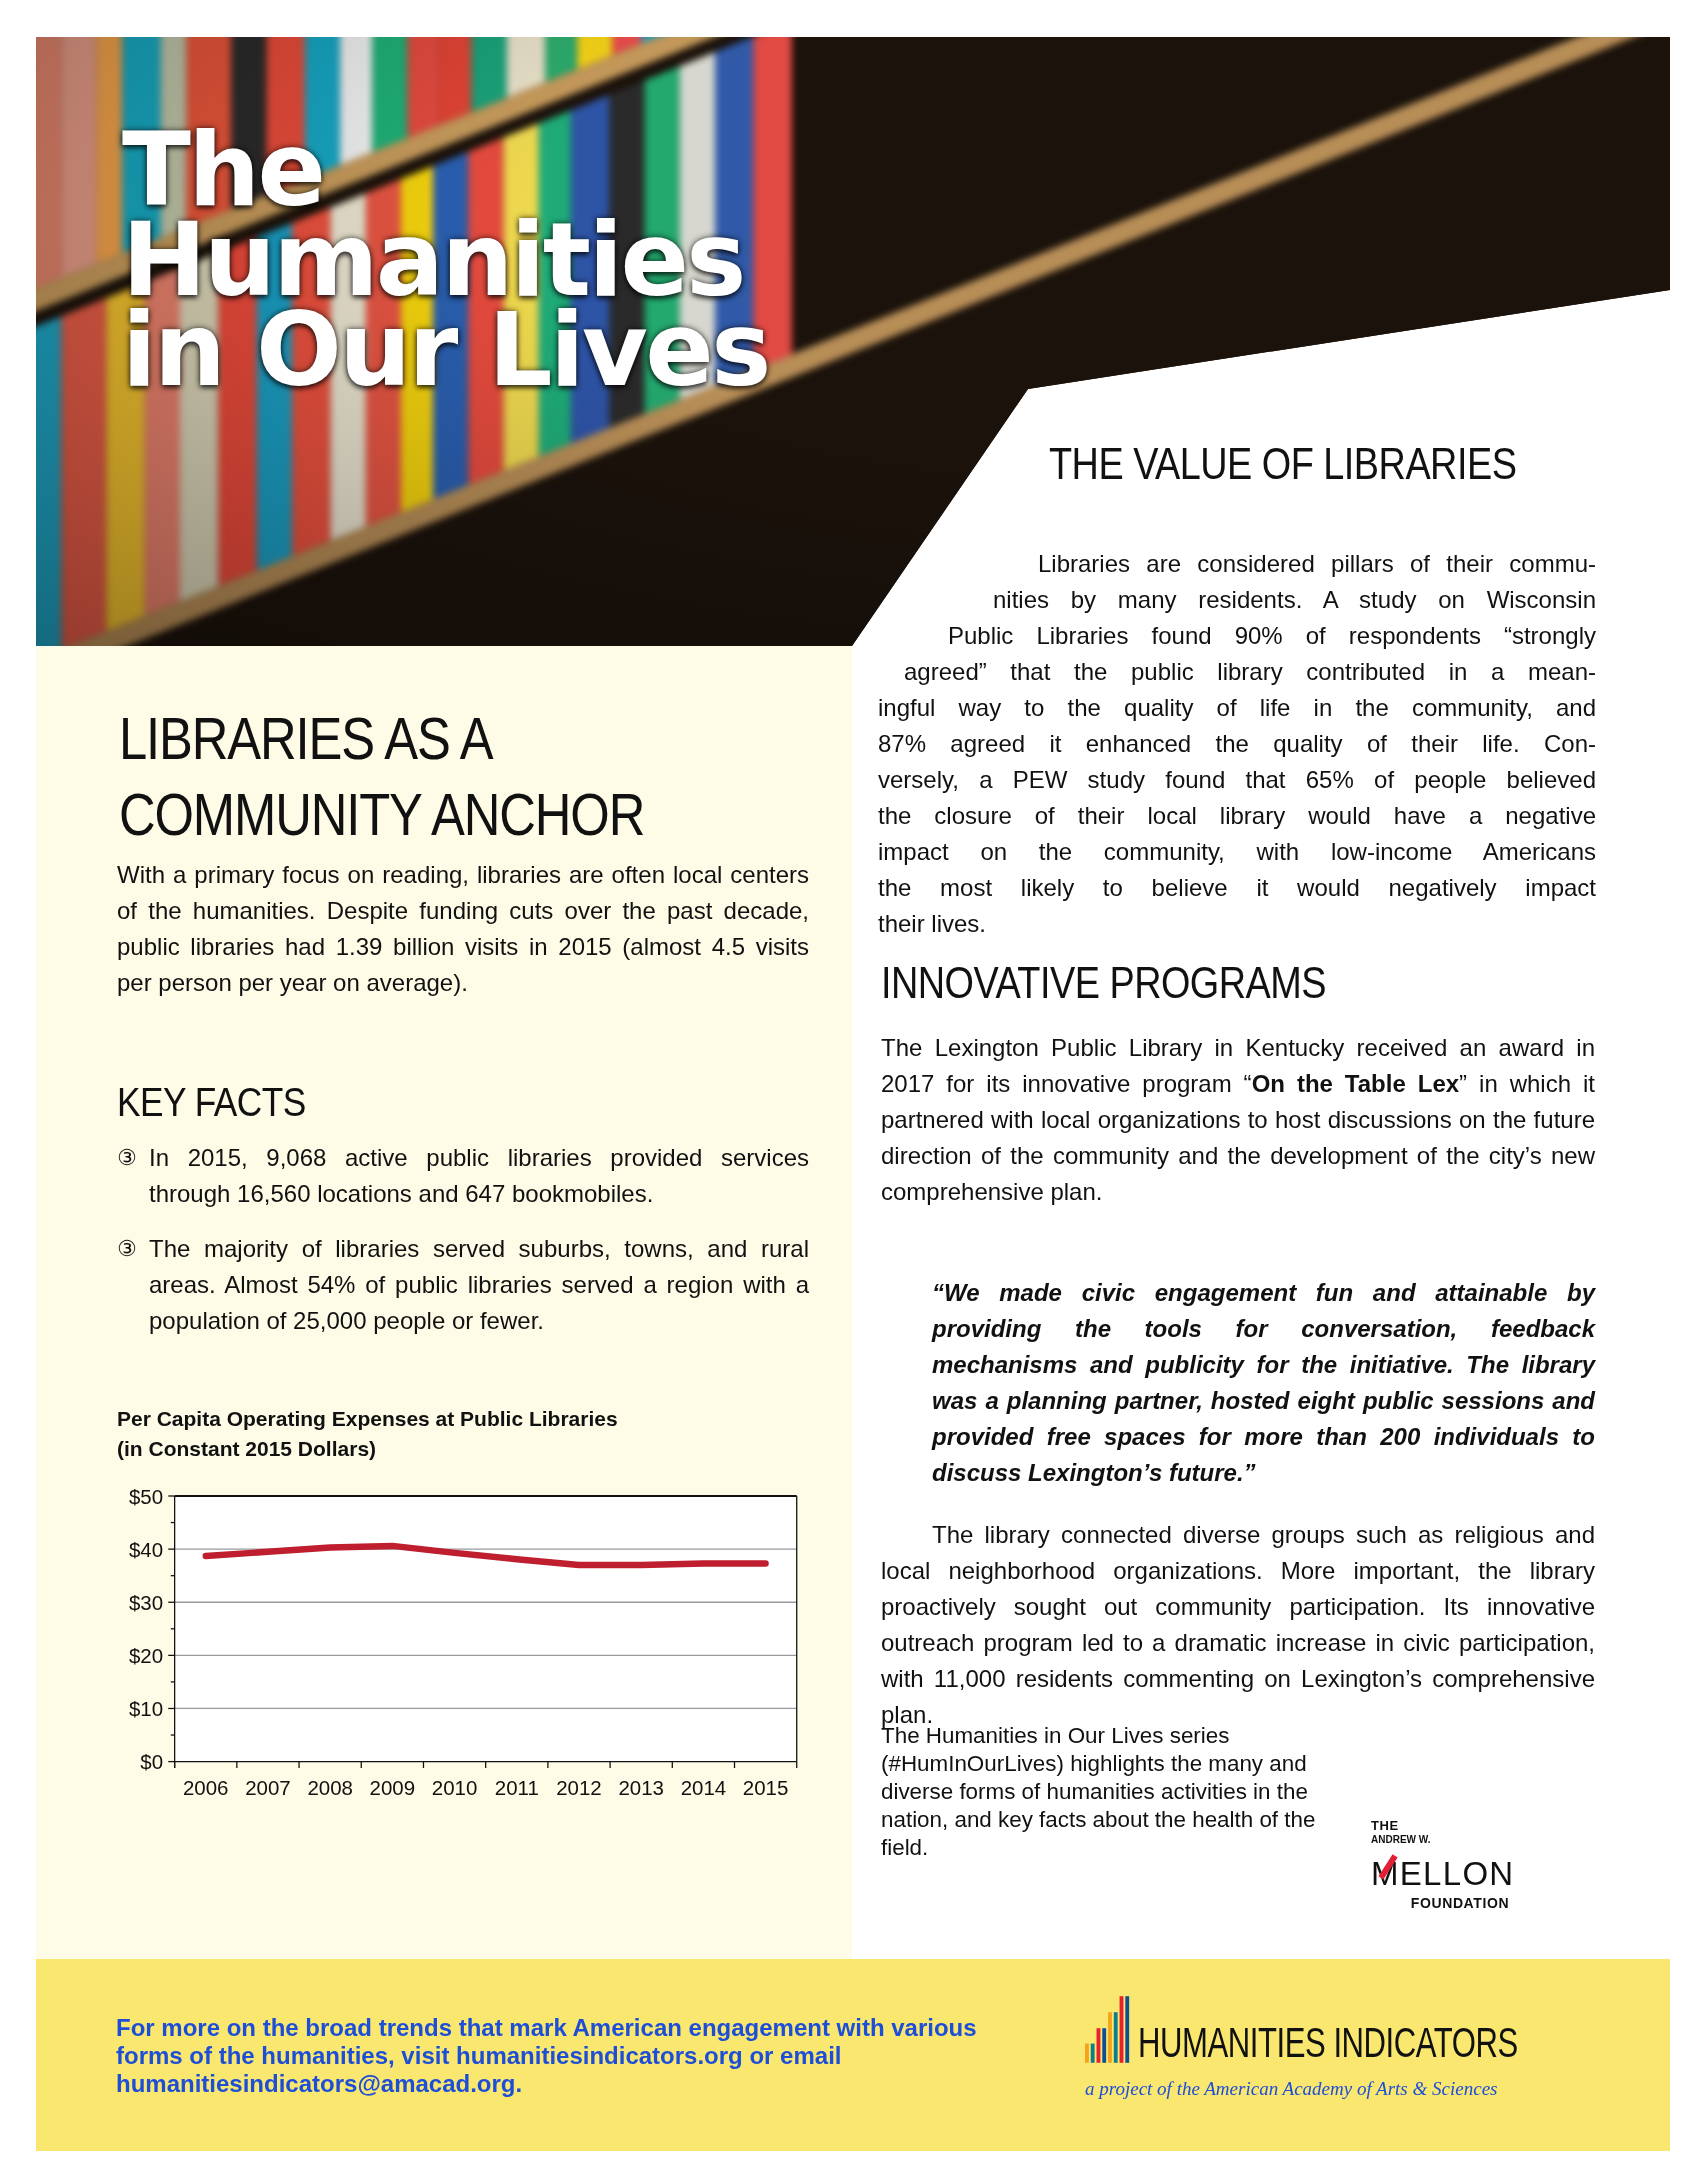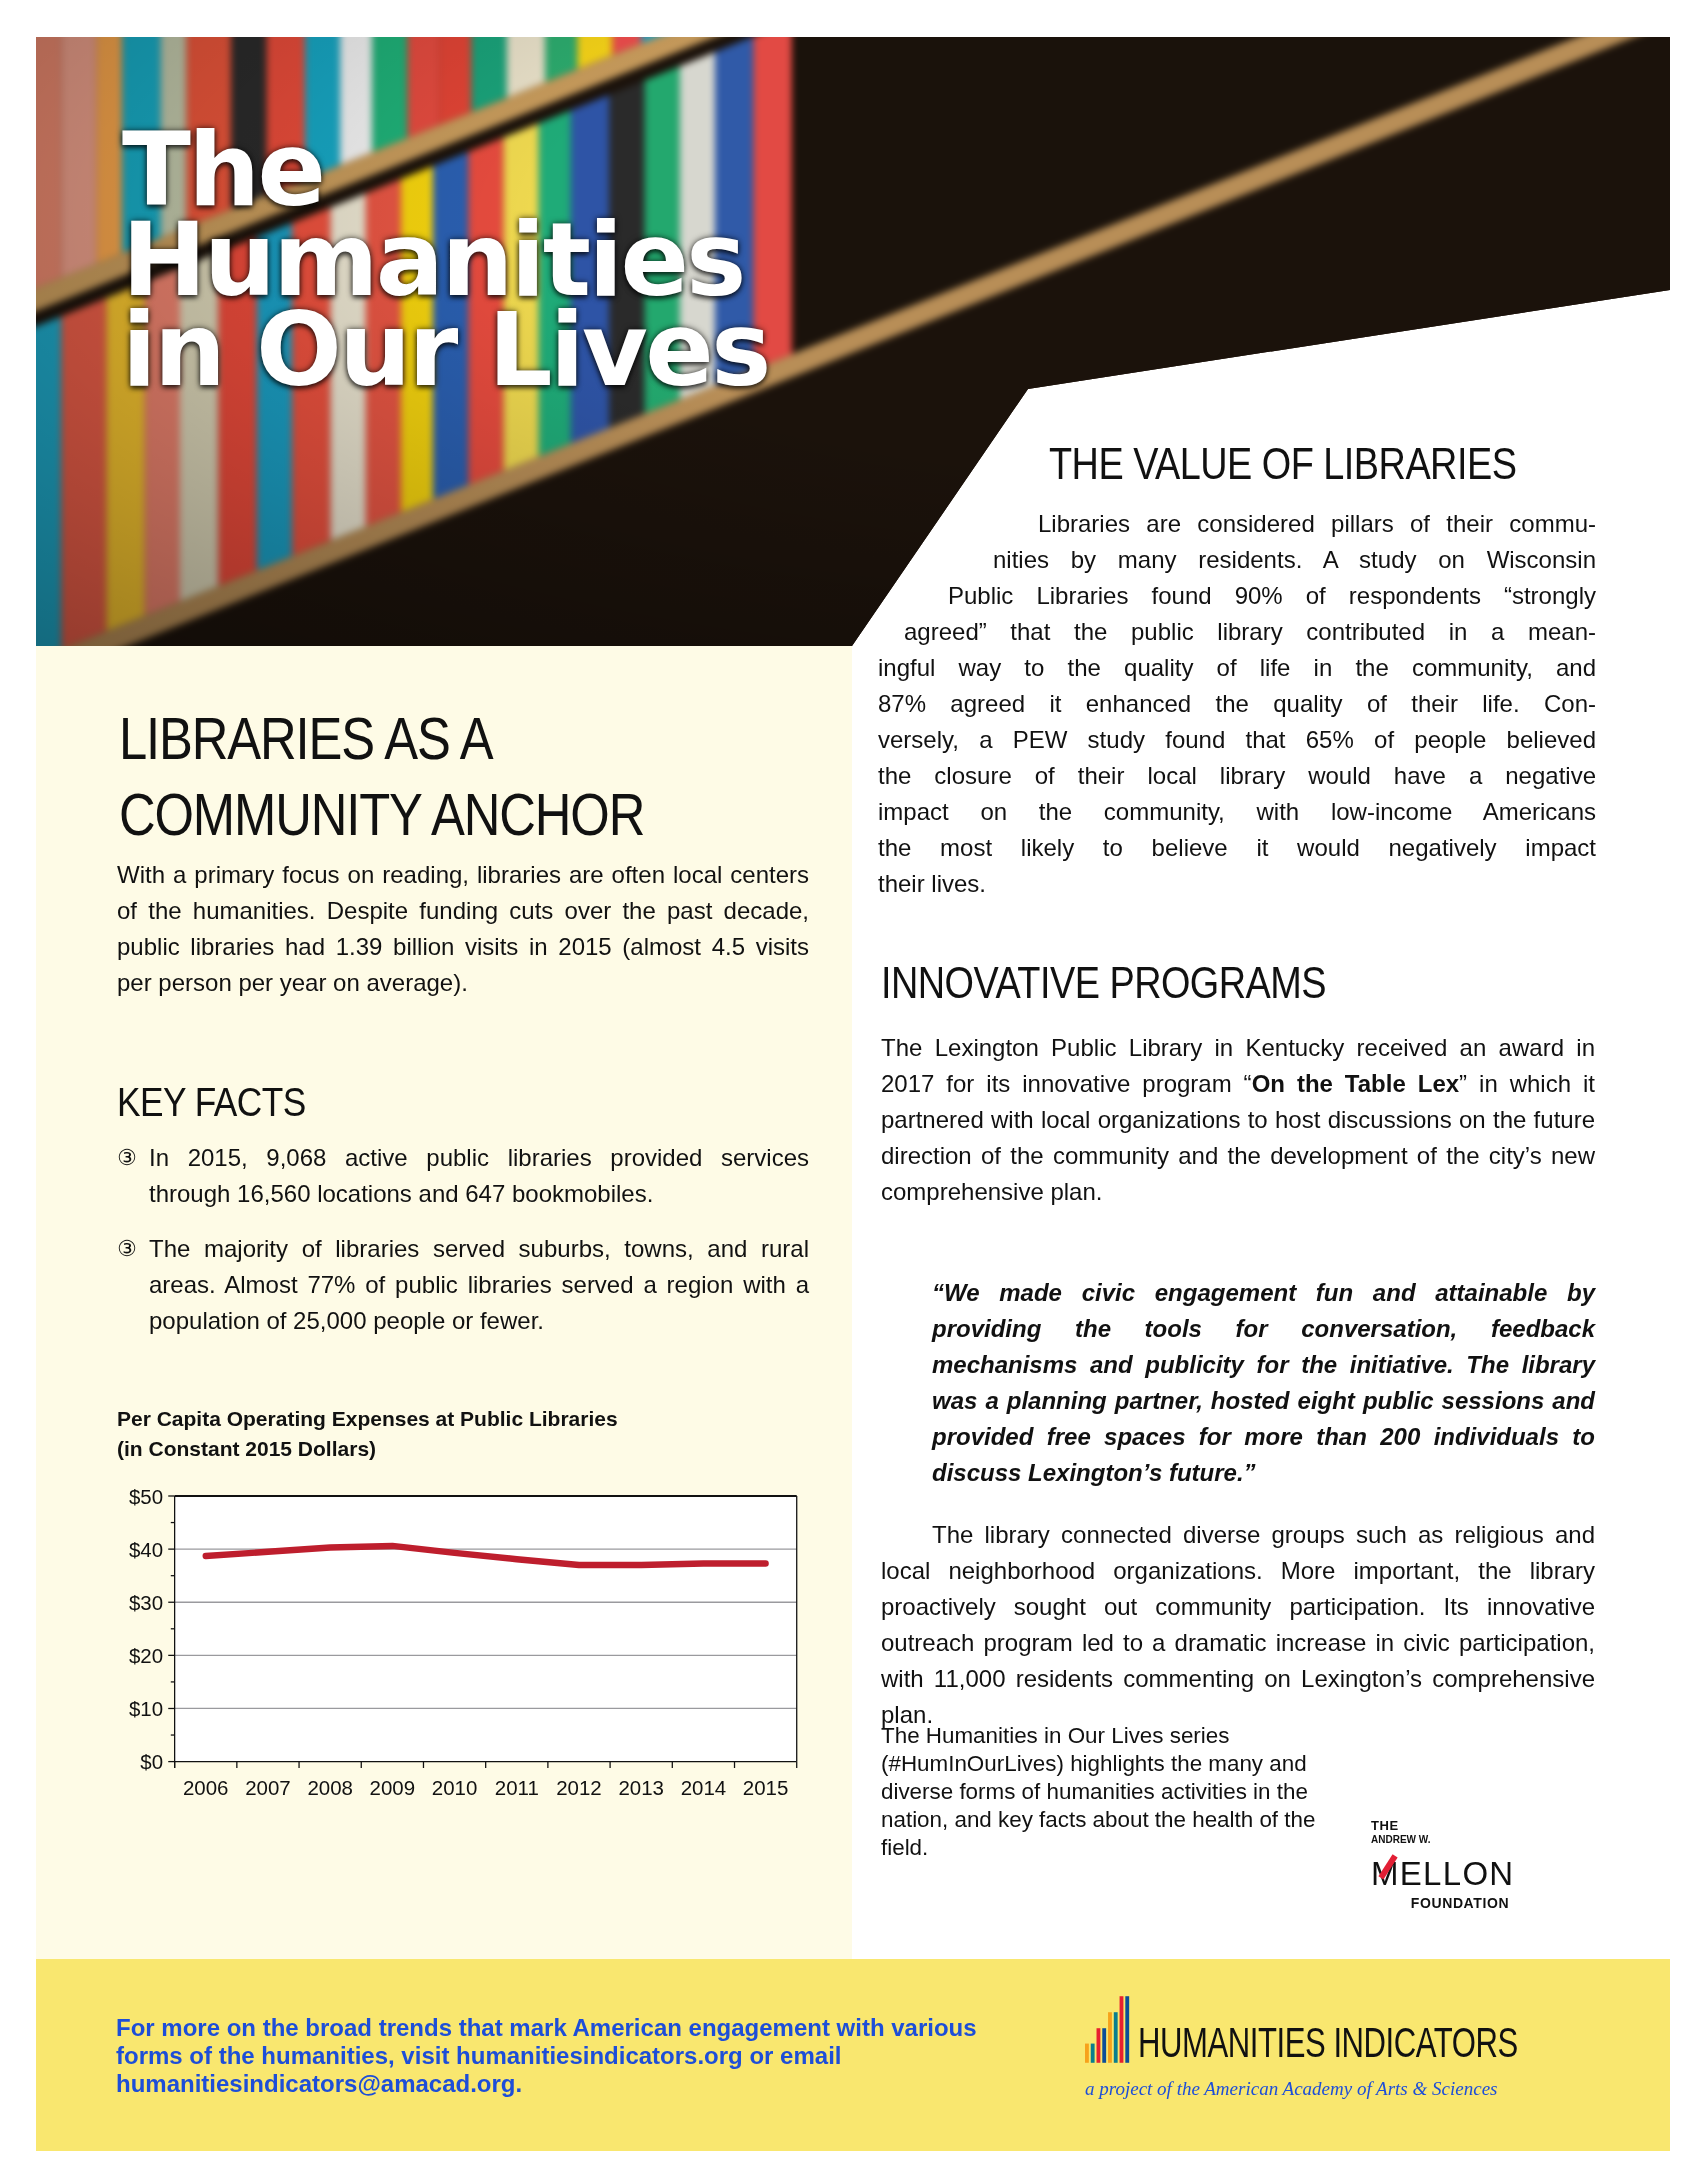--- a/index.html
+++ b/index.html
@@ -214,21 +214,21 @@
 
 <div class="key-facts-title h-mid">KEY FACTS</div>
 
 <ul class="facts body-text">
   <li>
     <span class="bul">③</span>
     <span class="txt">In 2015, 9,068 active public libraries provided services through 16,560 locations and 647 bookmobiles.</span>
   </li>
   <li>
     <span class="bul">③</span>
-    <span class="txt">The majority of libraries served suburbs, towns, and rural areas. Almost 77% of public libraries served a region with a population of 25,000 people or fewer.</span>
+    <span class="txt">The majority of libraries served suburbs, towns, and rural areas. Almost 54% of public libraries served a region with a population of 25,000 people or fewer.</span>
   </li>
 </ul>
 
 <div class="chart-title">
   <div>Per Capita Operating Expenses at Public Libraries</div>
   <div>(in Constant 2015 Dollars)</div>
 </div>
 
 <svg class="chart-svg" id="chart" width="718" height="320" viewBox="0 0 1120 500">
     <rect x="111" y="25" width="972" height="415" fill="#ffffff"></rect>
@@ -277,21 +277,21 @@
     <text x="742.8000000000001" y="492" text-anchor="middle" font-size="32" font-family="Liberation Sans, sans-serif" fill="#111">2012</text>
     <text x="840" y="492" text-anchor="middle" font-size="32" font-family="Liberation Sans, sans-serif" fill="#111">2013</text>
     <text x="937.2" y="492" text-anchor="middle" font-size="32" font-family="Liberation Sans, sans-serif" fill="#111">2014</text>
     <text x="1034.4" y="492" text-anchor="middle" font-size="32" font-family="Liberation Sans, sans-serif" fill="#111">2015</text>
     <polyline points="159.6,118.78999999999996 256.8,112.14999999999998 354,105.51000000000005 451.2,103.01999999999998 548.4000000000001,113.81000000000006 645.6,123.76999999999998 742.8000000000001,132.89999999999998 840,132.89999999999998 937.2,130.41000000000003 1034.4,130.41000000000003" fill="none" stroke="#BE1E2D" stroke-width="10" stroke-linecap="round" stroke-linejoin="round"></polyline>
   </svg>
 
 <div class="right-h1 h-mid" style="font-size:44px">THE VALUE OF LIBRARIES</div>
 
 <div class="value-p body-text" id="value-p">
-    <span style="display: block; padding-left: 160px; white-space: nowrap; text-align: justify; text-align-last: justify;">Libraries are considered pillars of their commu-</span>
+    <span style="display: block; padding-left: 160px; white-space: nowrap; text-align: justify; text-align-last: justify; margin-top: 40px;">Libraries are considered pillars of their commu-</span>
     <span style="display: block; padding-left: 115px; white-space: nowrap; text-align: justify; text-align-last: justify;">nities by many residents. A study on Wisconsin</span>
     <span style="display: block; padding-left: 70px; white-space: nowrap; text-align: justify; text-align-last: justify;">Public Libraries found 90% of respondents “strongly</span>
     <span style="display: block; padding-left: 26px; white-space: nowrap; text-align: justify; text-align-last: justify;">agreed” that the public library contributed in a mean-</span>
     <span style="display: block; padding-left: 0px; white-space: nowrap; text-align: justify; text-align-last: justify;">ingful way to the quality of life in the community, and</span>
     <span style="display: block; padding-left: 0px; white-space: nowrap; text-align: justify; text-align-last: justify;">87% agreed it enhanced the quality of their life. Con-</span>
     <span style="display: block; padding-left: 0px; white-space: nowrap; text-align: justify; text-align-last: justify;">versely, a PEW study found that 65% of people believed</span>
     <span style="display: block; padding-left: 0px; white-space: nowrap; text-align: justify; text-align-last: justify;">the closure of their local library would have a negative</span>
     <span style="display: block; padding-left: 0px; white-space: nowrap; text-align: justify; text-align-last: justify;">impact on the community, with low-income Americans</span>
     <span style="display: block; padding-left: 0px; white-space: nowrap; text-align: justify; text-align-last: justify;">the most likely to believe it would negatively impact</span>
     <span style="display: block; padding-left: 0px; white-space: nowrap;">their lives.</span>

